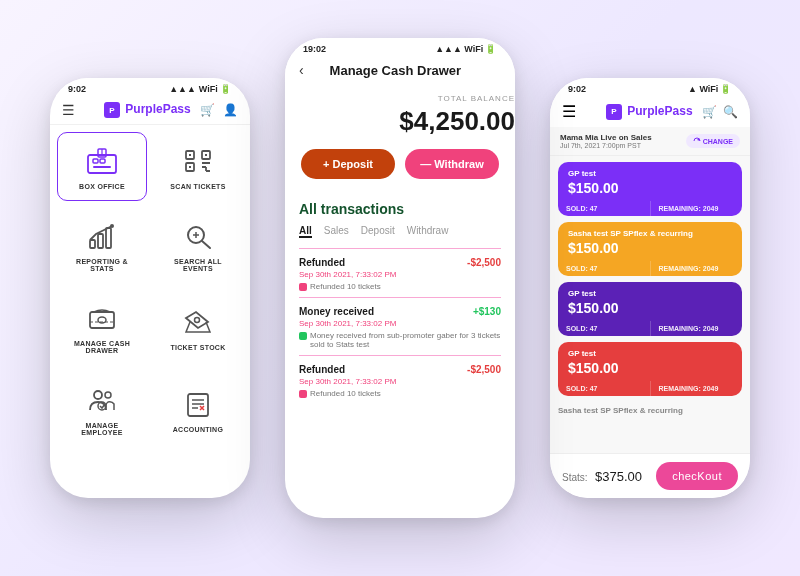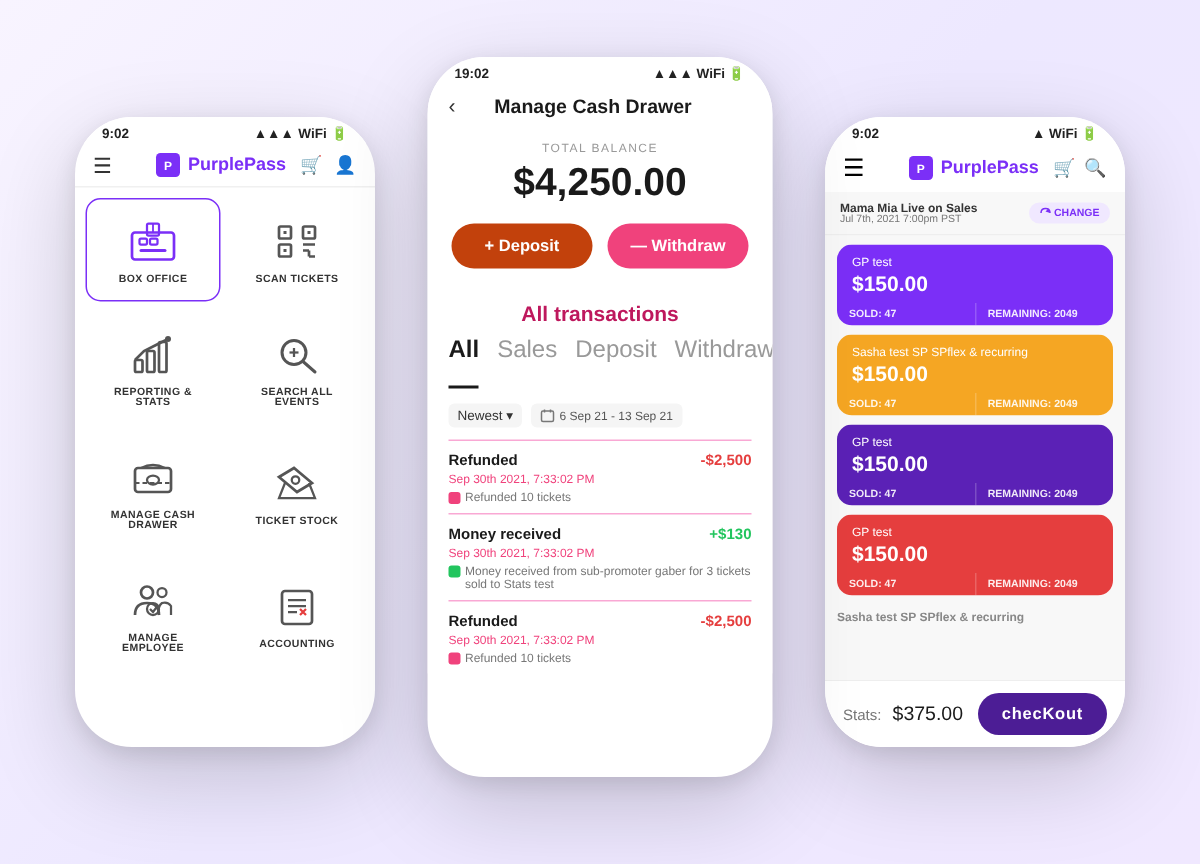--- a/index.html
+++ b/index.html
@@ -153,21 +153,21 @@
 
     .center-title {
       flex: 1;
       text-align: center;
       font-size: 13px;
       font-weight: 700;
       color: #1a1a1a;
     }
 
     .balance-section {
-      text-align: center;
+      text-align: right;
       padding: 10px 0 12px;
       background: #fff;
     }
 
     .balance-label {
       font-size: 8px;
       color: #999;
       letter-spacing: 1px;
       text-transform: uppercase;
       margin-bottom: 3px;
@@ -213,36 +213,35 @@
     .transactions-section {
       padding: 8px 14px 0;
       background: #fff;
       flex: 1;
       overflow: hidden;
     }
 
     .transactions-title {
       font-size: 14px;
       font-weight: 800;
-      color: #be185d;
+      color: #14532d;
       margin-bottom: 8px;
-      text-align: center;
     }
 
     .trans-tabs {
       display: flex;
       gap: 12px;
       margin-bottom: 10px;
     }
 
     .trans-tab {
-      font-size: 16px;
+      font-size: 10px;
       color: #999;
       cursor: pointer;
-      padding-bottom: 14px;
+      padding-bottom: 0;
     }
 
     .trans-tab.active {
       color: #1a1a1a;
       font-weight: 700;
       border-bottom: 2px solid #1a1a1a;
     }
 
     .filter-row {
       display: flex;
@@ -381,21 +380,21 @@
       border-radius: 10px;
       overflow: hidden;
     }
 
     .ticket-card-top {
       padding: 7px 10px 5px;
     }
 
     .ticket-card-name {
       font-size: 8px;
-      font-weight: 400;
+      font-weight: 700;
       color: white;
       margin-bottom: 2px;
     }
 
     .ticket-card-price {
       font-size: 14px;
       font-weight: 800;
       color: white;
     }
 
@@ -428,27 +427,27 @@
       padding: 8px 12px;
       background: #fff;
       border-top: 1px solid #eee;
       position: absolute;
       bottom: 0;
       left: 0;
       right: 0;
     }
 
     .checkout-btn {
-      background: #4c1d95;
+      background: #ec4899;
       color: white;
       border: none;
       border-radius: 20px;
       padding: 8px 16px;
       font-size: 11px;
-      font-weight: 700;
+      font-weight: 400;
       cursor: pointer;
       letter-spacing: 0.5px;
     }
 
     
     svg { display: block; }
   </style>
 </head>
 <body>
 
@@ -612,31 +611,20 @@
     <div class="transactions-section">
       <div class="transactions-title">All transactions</div>
 
       <div class="trans-tabs">
         <span class="trans-tab active">All</span>
         <span class="trans-tab">Sales</span>
         <span class="trans-tab">Deposit</span>
         <span class="trans-tab">Withdraw</span>
       </div>
 
-      <div class="filter-row">
-        <span class="filter-newest">Newest ▾</span>
-        <span class="date-filter">
-          <svg width="10" height="10" viewBox="0 0 10 10">
-              <rect x="1" y="2" width="8" height="7" rx="1" fill="none" stroke="#777" stroke-width="1"></rect>
-              <line x1="3" y1="1" x2="3" y2="3" stroke="#777" stroke-width="1"></line>
-              <line x1="7" y1="1" x2="7" y2="3" stroke="#777" stroke-width="1"></line>
-            </svg>
-          <span>6 Sep 21 - 13 Sep 21</span>
-        </span>
-      </div>
 
       <div class="transaction-item">
         <div class="trans-top">
           <span class="trans-name">Refunded</span>
           <span class="trans-amount-neg">-$2,500</span>
         </div>
         <div class="trans-date">Sep 30th 2021, 7:33:02 PM</div>
         <div class="trans-desc">
           <span class="trans-dot dot-red"></span>
           <span>Refunded 10 tickets</span>

